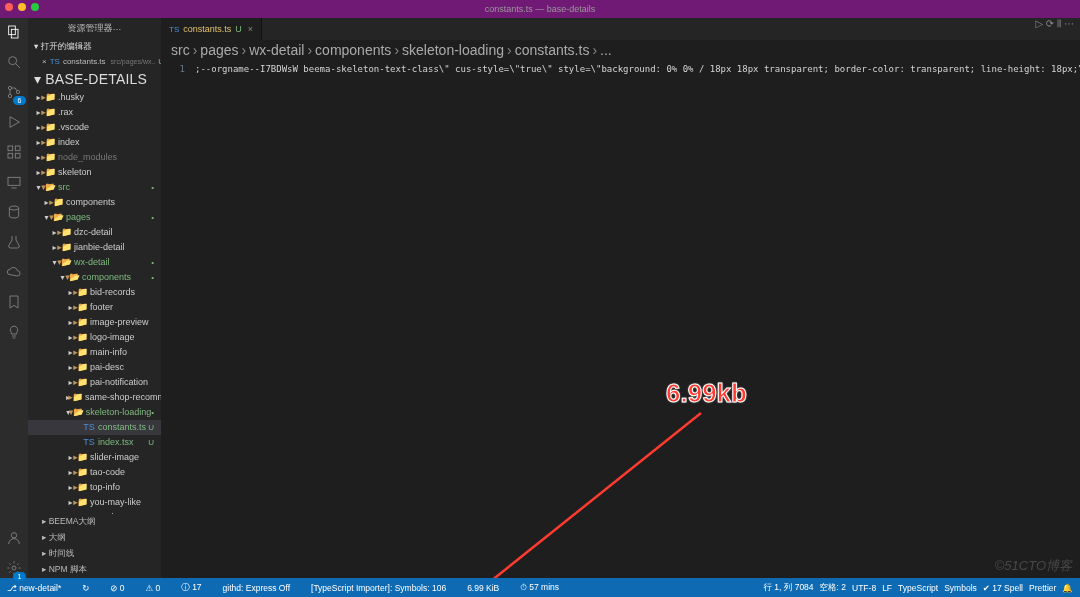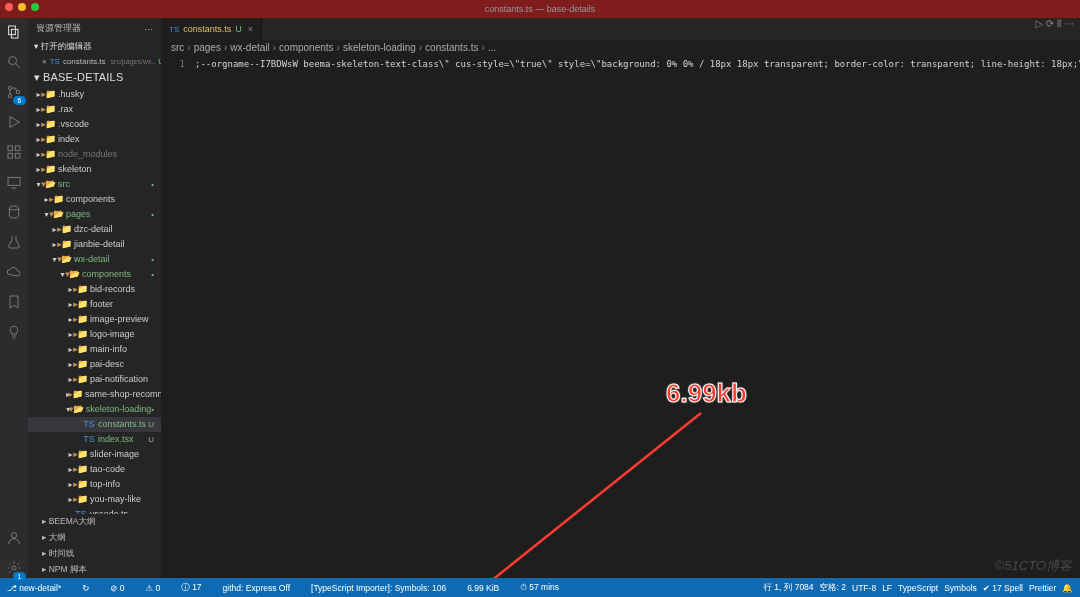--- a/index.html
+++ b/index.html
@@ -7,46 +7,46 @@
     --activity:#2c2c2c; --text:#cccccc; --muted:#8a8a8a; --accent:#007acc;
     --yellow:#d7ba7d; --orange:#ce9178; --green:#6a9955; --blue:#4fc1ff;
     --cyan:#4ec9b0; --folder:#c09553; --ts:#3178c6; --status:#0f6ab4;
     --border:#3c3c3c; --hl:#37373d; --red:#ff3b30;
   }
   *{box-sizing:border-box;}
   html,body{margin:0;padding:0;width:1080px;height:597px;background:#000;font-family:-apple-system,Helvetica,Arial,sans-serif;font-size:10px;color:var(--text);overflow:hidden;}
   .mac-dots{position:absolute;top:3px;left:5px;display:flex;gap:5px;z-index:50;}
   .dot{width:8px;height:8px;border-radius:50%;}
   .d1{background:#ff5f56;} .d2{background:#ffbd2e;} .d3{background:#27c93f;}
-  .titlebar{height:18px;background:#7f1d1d;display:flex;align-items:center;justify-content:center;color:#999;font-size:9px;}
+  .titlebar{height:18px;background:#701a75;display:flex;align-items:center;justify-content:center;color:#999;font-size:9px;}
   .root{display:flex;height:560px;background:var(--bg);}
   .activity{width:28px;background:var(--activity);display:flex;flex-direction:column;align-items:center;padding-top:6px;gap:12px;color:#858585;}
   .activity svg{width:16px;height:16px;stroke:#858585;fill:none;stroke-width:1.3;}
   .activity .on svg{stroke:#fff;}
   .badge{position:relative;}
   .badge::after{content:attr(data-c);position:absolute;bottom:-3px;right:-4px;background:var(--accent);color:#fff;font-size:7px;min-width:9px;height:9px;border-radius:5px;display:flex;align-items:center;justify-content:center;padding:0 2px;}
   .sidebar{width:133px;background:var(--sidebar);display:flex;flex-direction:column;overflow:hidden;font-size:9px;}
-  .side-head{padding:4px 8px;color:#bbb;font-size:9px;display:flex;justify-content:space-between;}
+  .side-head{padding:4px 8px;color:#bbb;font-size:9px;display:flex;justify-content:center;}
   .open-ed{padding:2px 6px;font-size:8.5px;color:#ddd;}
   .open-item{padding:2px 6px 2px 14px;color:#bbb;font-size:8px;display:flex;align-items:center;gap:3px;white-space:nowrap;overflow:hidden;}
-  .sec{padding:3px 6px;font-size:11px;color:#ddd;letter-spacing:.2px;}
+  .sec{padding:3px 6px;font-size:14px;color:#ddd;letter-spacing:.2px;}
   .tree{flex:1;overflow:auto;}
   .tw{display:flex;align-items:center;padding:1px 3px;white-space:nowrap;cursor:default;color:#ccc;line-height:13px;}
   .tw.sel{background:var(--hl);}
   .tw .ico{width:12px;display:inline-flex;justify-content:center;margin-right:3px;font-size:9px;}
   .chev{width:9px;display:inline-block;text-align:center;color:#ccc;font-size:8px;}
   .fld{color:var(--folder);} .ts{color:#4a8fd6;}
   .name-g{color:#7fb97f;} .name-n{color:#ccc;}
   .stat{margin-left:auto;padding-right:4px;color:#7fb97f;font-size:8px;}
   .editor{flex:1;display:flex;flex-direction:column;background:var(--bg);overflow:hidden;position:relative;}
   .tabs{height:22px;background:#252526;display:flex;align-items:stretch;}
   .tab{display:flex;align-items:center;gap:4px;padding:0 8px;background:var(--bg);font-size:9px;color:#e2c16b;border-right:1px solid #111;}
   .tab .c{color:#888;font-size:9px;margin-left:2px;}
   .tab-u{color:#7fb97f;}
-  .crumbs{padding:2px 10px;color:#aaa;font-size:10px;background:var(--bg);}
+  .crumbs{padding:2px 10px;color:#aaa;font-size:14px;background:var(--bg);}
   .crumbs span{color:#888;margin:0 3px;}
   .code{flex:1;font-family:Menlo,monospace;font-size:9px;padding:3px 10px;color:#d4d4d4;white-space:nowrap;overflow:hidden;}
   .ln{color:#6e7681;display:inline-block;width:14px;text-align:right;margin-right:10px;}
   .editor-top{position:absolute;top:0;right:6px;display:flex;gap:6px;color:#888;font-size:10px;}
   .annot{position:absolute;left:505px;top:360px;color:var(--red);font-size:26px;font-weight:700;-webkit-text-stroke:1px #fff;text-shadow:0 0 2px #fff;pointer-events:none;}
   .arrow{position:absolute;pointer-events:none;}
   .status{height:19px;background:#0f6ab4;display:flex;align-items:center;font-size:8.5px;color:#fff;padding:0 4px;gap:8px;}
   .status .seg{display:flex;align-items:center;gap:3px;padding:0 3px;white-space:nowrap;}
   .status .r{margin-left:auto;display:flex;}
   .watermark{position:absolute;right:8px;bottom:22px;color:#6a6a6a;font-size:13px;opacity:.55;font-style:italic;}

